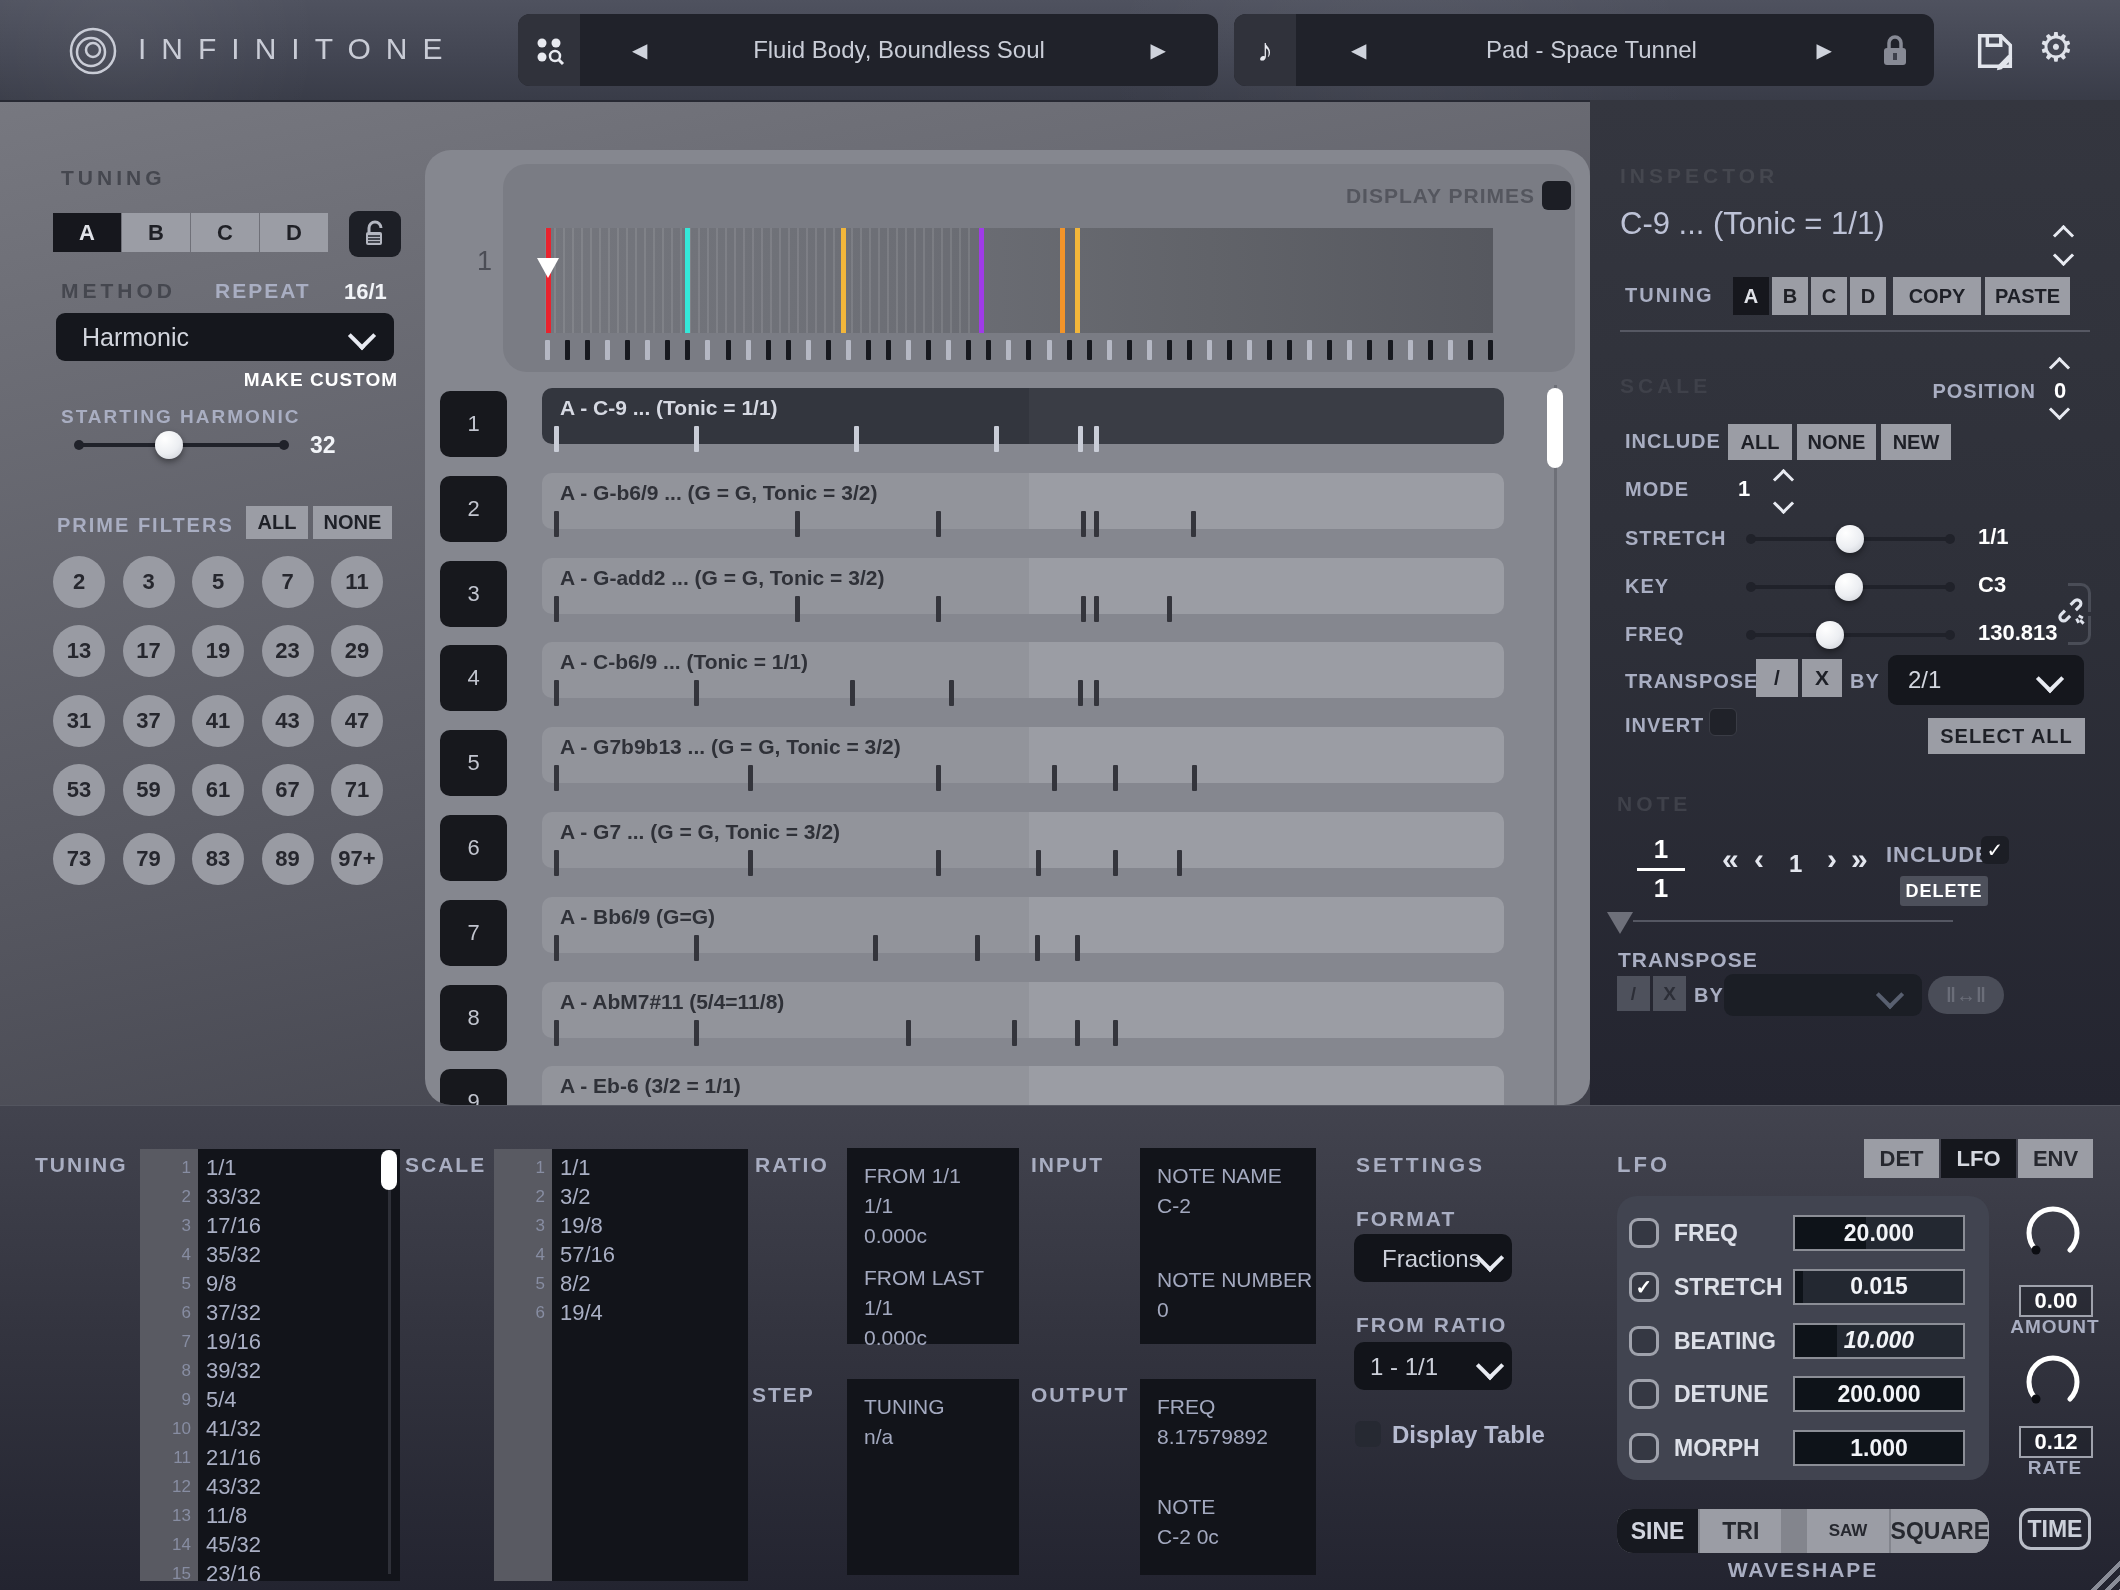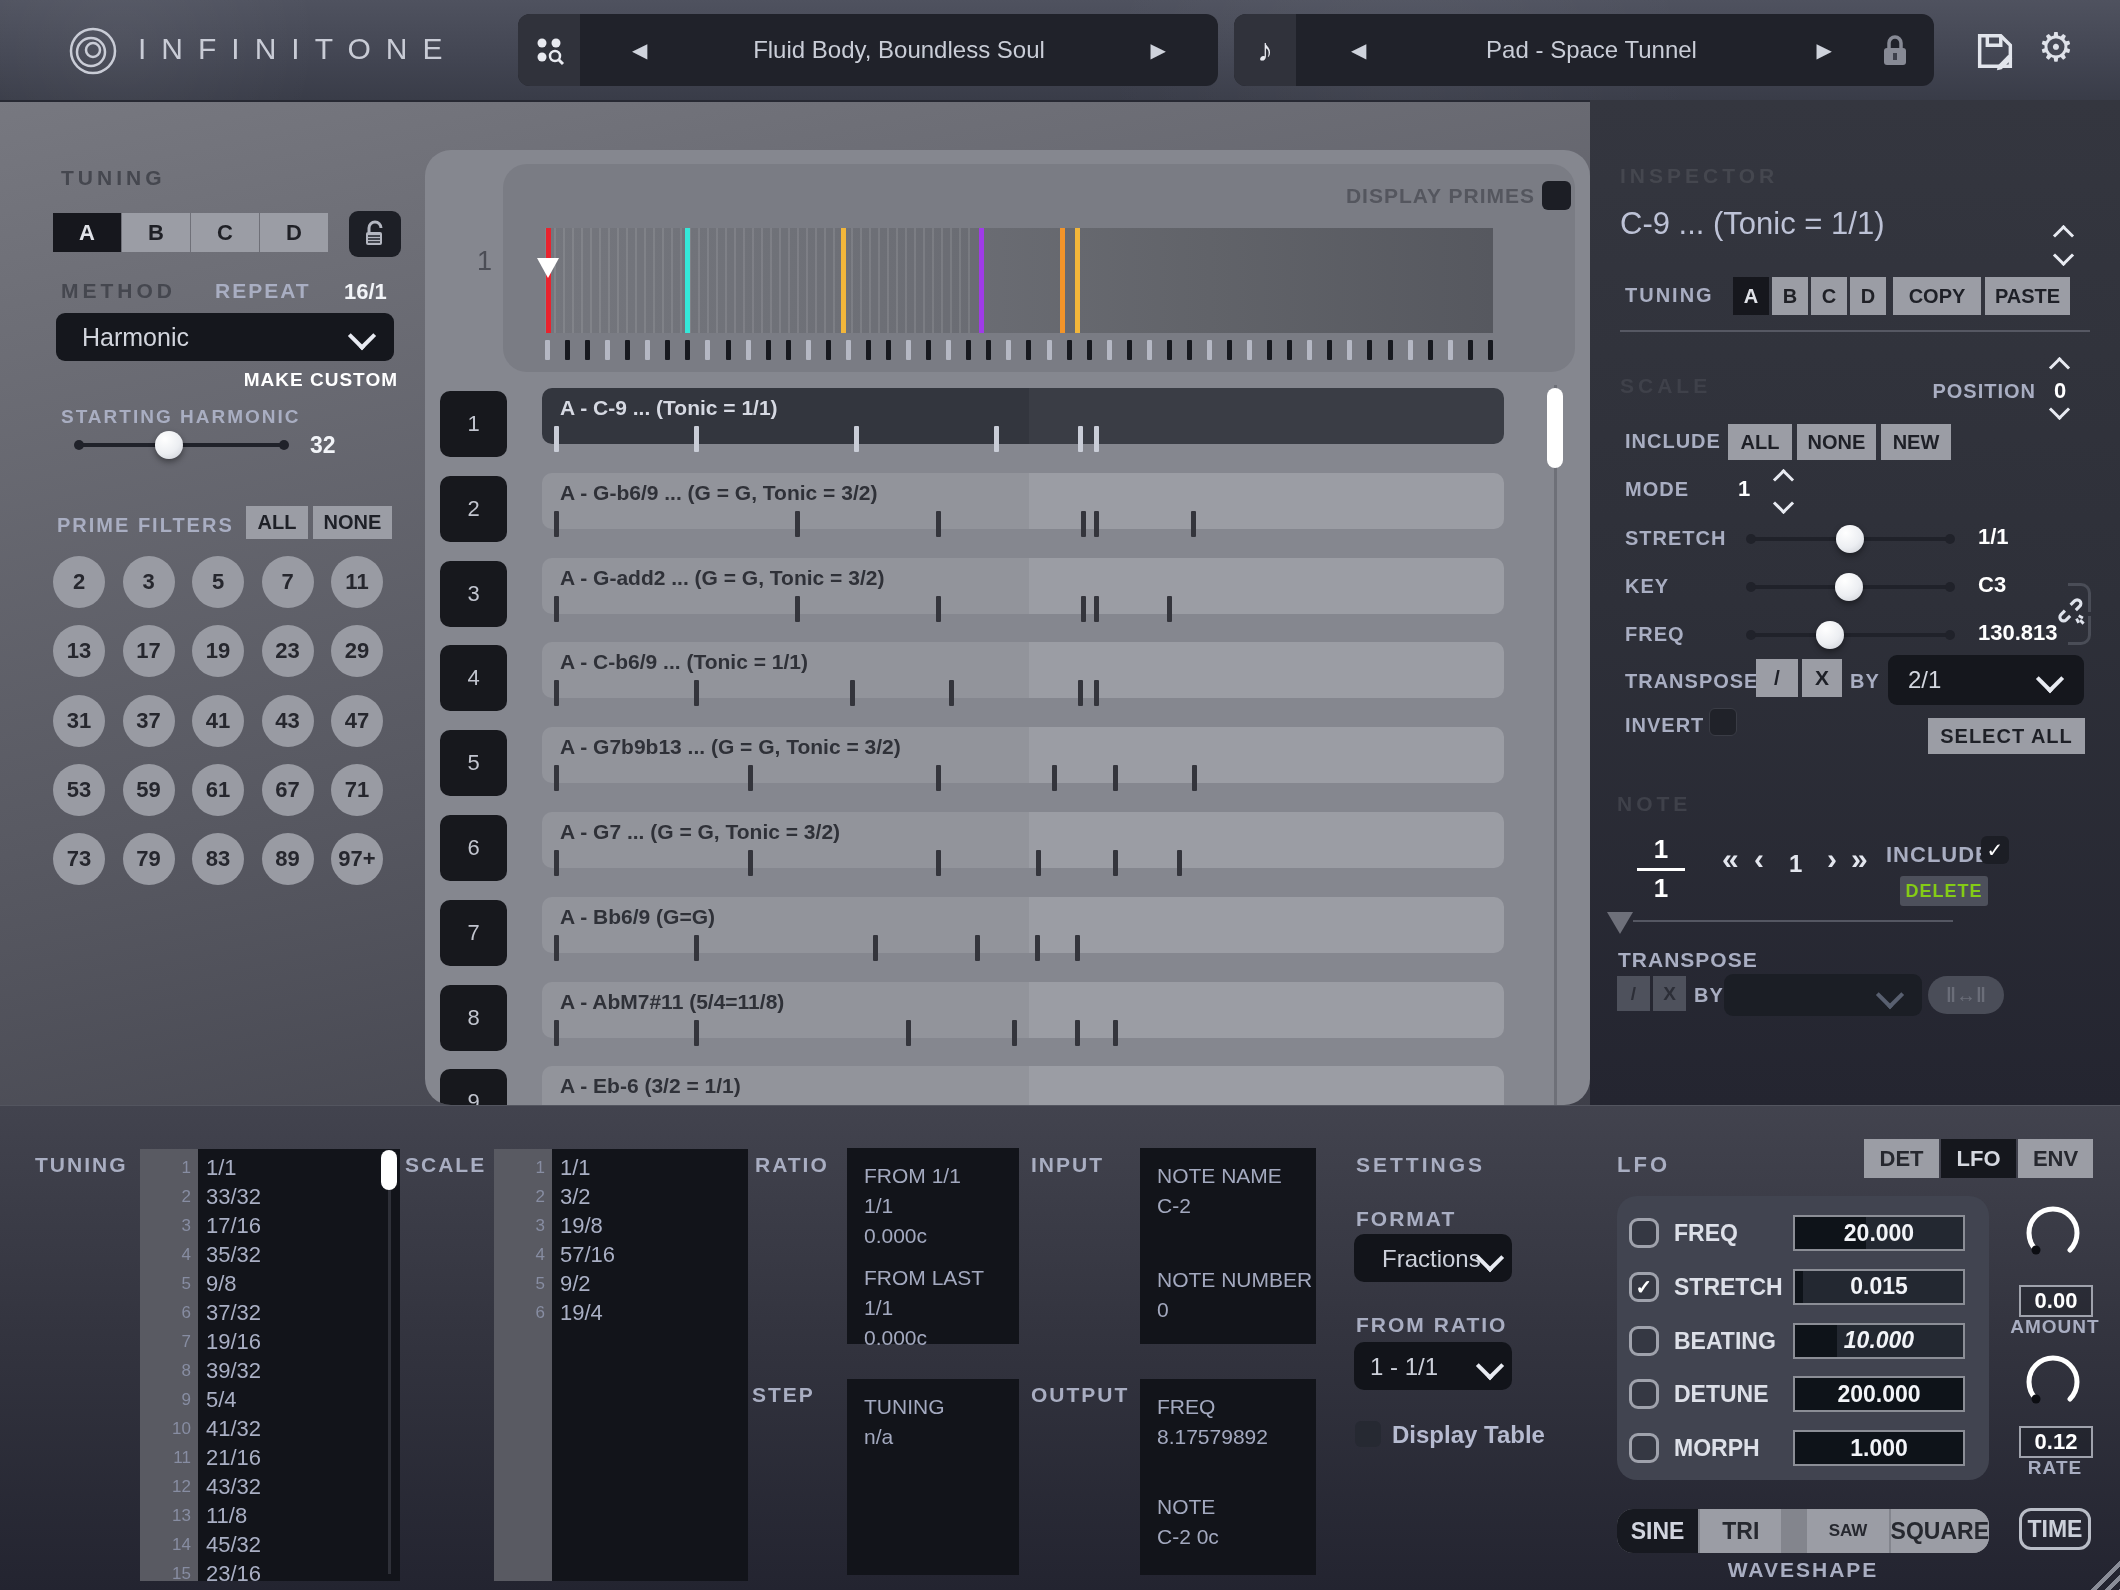--- a/index.html
+++ b/index.html
@@ -396,21 +396,21 @@
   <div class="ckbox" style="left:1709px;top:708px;width:26px;height:26px;background:#202229;border:1px solid #3a3c45"></div>
   <div class="abs btn" style="left:1928px;top:718px;width:157px;height:36px;font-size:20px;letter-spacing:1px">SELECT ALL</div>
 
   <div class="abs lblD" style="left:1617px;top:792px;color:#3f414a">NOTE</div>
   <div class="abs b" style="left:1643px;top:834px;width:36px;text-align:center;font-size:26px;color:#fff">1</div>
   <div class="abs" style="left:1637px;top:868px;width:48px;height:3px;background:#fff"></div>
   <div class="abs b" style="left:1643px;top:873px;width:36px;text-align:center;font-size:26px;color:#fff">1</div>
   <div id="note-nav"></div>
   <div class="abs lblL" style="left:1886px;top:842px;font-size:22px;letter-spacing:1px">INCLUDE</div>
   <div class="ckbox" style="left:1981px;top:836px;width:28px;height:28px;display:flex;align-items:center;justify-content:center;color:#fff;font-size:20px">✓</div>
-  <div class="abs seg" style="left:1900px;top:876px;width:88px;height:30px;background:#4d505b;color:#84cc16;font-size:18px;letter-spacing:1px;border-radius:3px">DELETE</div>
+  <div class="abs seg" style="left:1900px;top:876px;width:88px;height:30px;background:#4d505b;color:#ffffff;font-size:18px;letter-spacing:1px;border-radius:3px">DELETE</div>
   <div class="abs" style="left:1607px;top:912px;width:0;height:0;border-left:13px solid transparent;border-right:13px solid transparent;border-top:22px solid #6e707a"></div>
   <div class="abs" style="left:1633px;top:920px;width:320px;height:2px;background:rgba(130,133,145,.5)"></div>
   <div class="abs lblL" style="left:1618px;top:948px;font-size:21px;letter-spacing:1px">TRANSPOSE</div>
   <div class="abs seg" style="left:1617px;top:976px;width:33px;height:35px;background:#4e515c;color:#2c2e37;font-size:19px">/</div>
   <div class="abs seg" style="left:1653px;top:976px;width:33px;height:35px;background:#4e515c;color:#2c2e37;font-size:19px">X</div>
   <div class="abs lblL" style="left:1694px;top:984px;letter-spacing:1px">BY</div>
   <div class="abs" style="left:1724px;top:974px;width:198px;height:42px;background:#1b1e25;border-radius:9px">
     <span class="chev big dim abs" style="left:156px;top:11px"></span>
   </div>
   <div class="abs seg" style="left:1928px;top:976px;width:76px;height:38px;background:#4a4d58;border-radius:19px;color:#6b6e79;font-size:20px">‖↔‖</div>
@@ -464,21 +464,21 @@
           <div>3</div>
           <div>4</div>
           <div>5</div>
           <div>6</div>
         </div>
         <div class="vals" style="width: 196px;">
           <div>1/1</div>
           <div>3/2</div>
           <div>19/8</div>
           <div>57/16</div>
-          <div>9/2</div>
+          <div>8/2</div>
           <div>19/4</div>
         </div>
       </div>
 
     <div class="abs lblL" style="left:755px;top:47px;font-size:21px">RATIO</div>
     <div class="dbox" style="left:847px;top:42px;width:172px;height:196px">
       <div>FROM 1/1</div>
       <div>1/1</div>
       <div>0.000c</div>
       <div style="margin-top:12px">FROM LAST</div>

